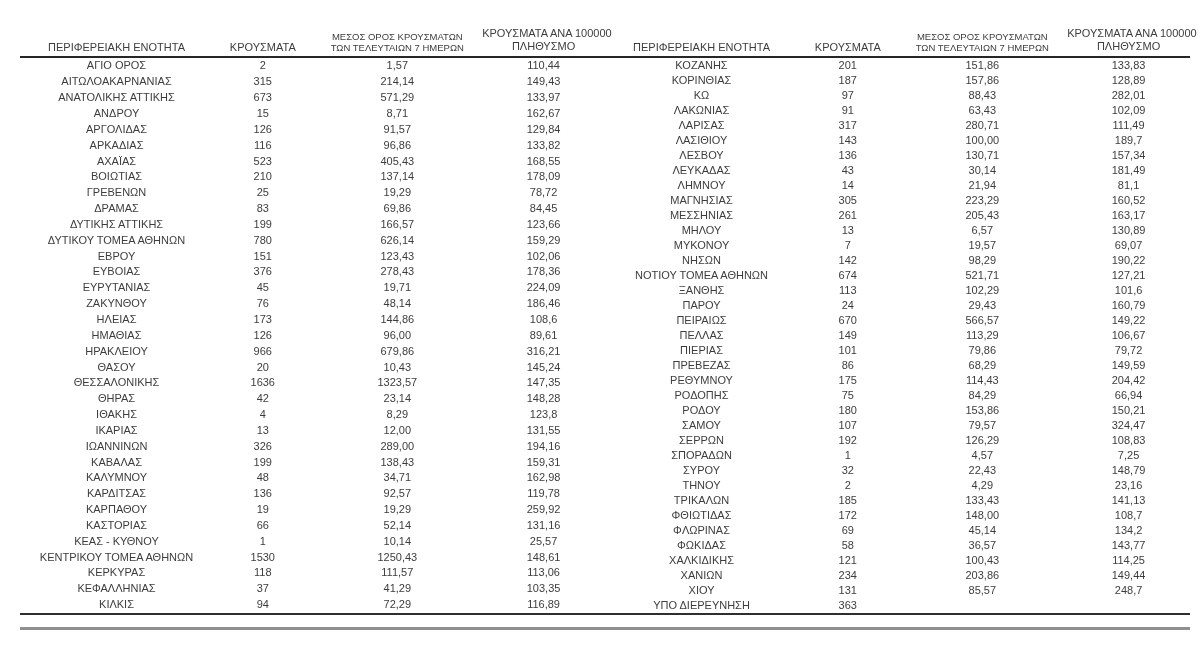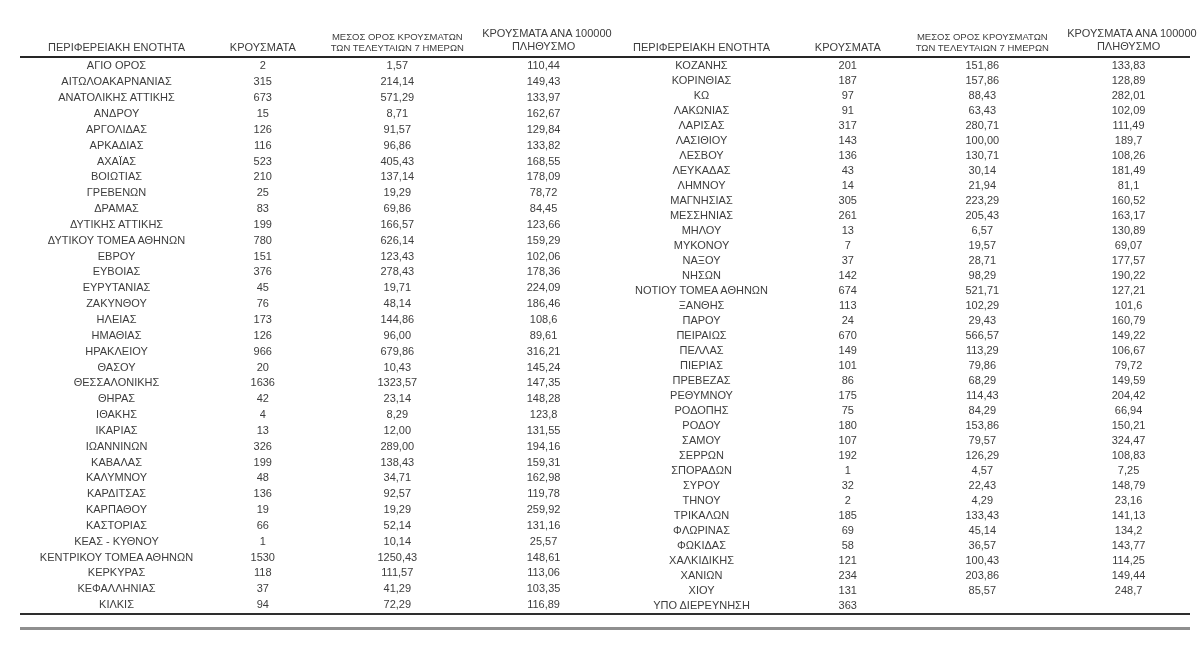--- a/index.html
+++ b/index.html
@@ -368,21 +368,21 @@
             <tr>
               <td>ΛΑΣΙΘΙΟΥ</td>
               <td>143</td>
               <td>100,00</td>
               <td>189,7</td>
             </tr>
             <tr>
               <td>ΛΕΣΒΟΥ</td>
               <td>136</td>
               <td>130,71</td>
-              <td>108,26</td>
+              <td>157,34</td>
             </tr>
             <tr>
               <td>ΛΕΥΚΑΔΑΣ</td>
               <td>43</td>
               <td>30,14</td>
               <td>181,49</td>
             </tr>
             <tr>
               <td>ΛΗΜΝΟΥ</td>
               <td>14</td>
@@ -407,26 +407,20 @@
               <td>6,57</td>
               <td>130,89</td>
             </tr>
             <tr>
               <td>ΜΥΚΟΝΟΥ</td>
               <td>7</td>
               <td>19,57</td>
               <td>69,07</td>
             </tr>
             <tr>
-              <td>ΝΑΞΟΥ</td>
-              <td>37</td>
-              <td>28,71</td>
-              <td>177,57</td>
-            </tr>
-            <tr>
               <td>ΝΗΣΩΝ</td>
               <td>142</td>
               <td>98,29</td>
               <td>190,22</td>
             </tr>
             <tr>
               <td>ΝΟΤΙΟΥ ΤΟΜΕΑ ΑΘΗΝΩΝ</td>
               <td>674</td>
               <td>521,71</td>
               <td>127,21</td>
@@ -513,20 +507,26 @@
               <td>ΤΗΝΟΥ</td>
               <td>2</td>
               <td>4,29</td>
               <td>23,16</td>
             </tr>
             <tr>
               <td>ΤΡΙΚΑΛΩΝ</td>
               <td>185</td>
               <td>133,43</td>
               <td>141,13</td>
+            </tr>
+            <tr>
+              <td>ΦΘΙΩΤΙΔΑΣ</td>
+              <td>172</td>
+              <td>148,00</td>
+              <td>108,7</td>
             </tr>
             <tr>
               <td>ΦΛΩΡΙΝΑΣ</td>
               <td>69</td>
               <td>45,14</td>
               <td>134,2</td>
             </tr>
             <tr>
               <td>ΦΩΚΙΔΑΣ</td>
               <td>58</td>

